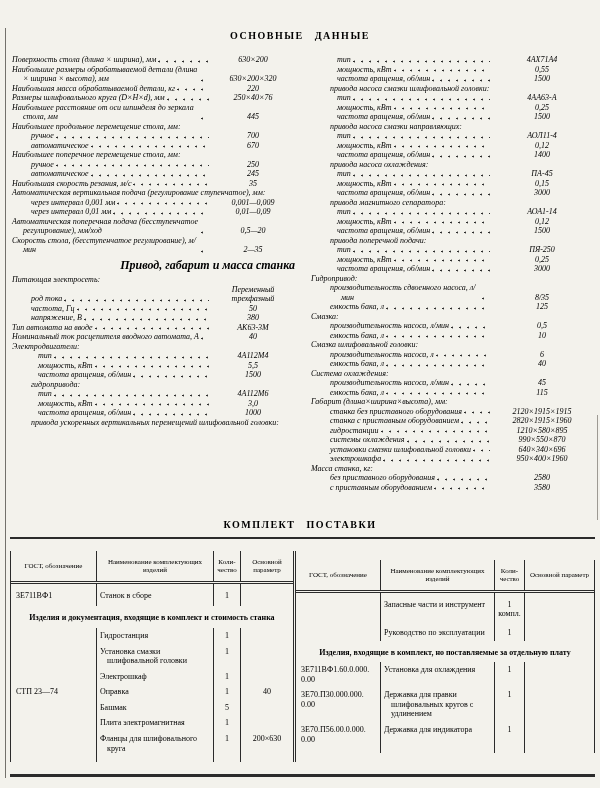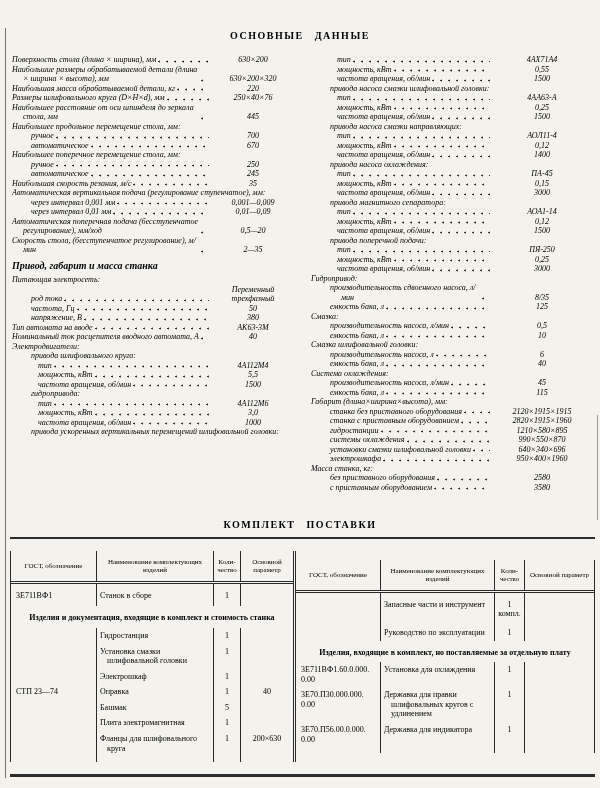--- a/index.html
+++ b/index.html
@@ -17,21 +17,21 @@
   .col-right{flex:1;min-width:0;}
   .spec-row{display:flex;align-items:flex-end;}
   .ind1{padding-left:19px;} .ind2{padding-left:26px;}
   .spec-label{padding-left:11px;text-indent:-11px;min-width:0;}
   .leader{flex:1;min-width:8px;height:9px;margin:0 2px;align-self:flex-end;
           background-image:radial-gradient(circle at 1.2px 5.5px,#2e2e2e 0.8px,transparent 1.2px);
           background-size:8px 9px;background-repeat:repeat-x;}
   .spec-value{flex:none;text-align:center;line-height:9.5px;}
   .col-left .spec-value{width:84px;}
   .col-right .spec-value{width:100px;}
-  .spec-heading{text-align:left;font-weight:bold;font-size:10px;margin:6px 0 5px;}
+  .spec-heading{text-align:right;font-weight:bold;font-size:12px;margin:6px 0 5px;}
   
   .kit-wrap{position:absolute;top:537px;left:10px;width:585px;height:240px;display:flex;align-items:center;
             border-top:2px solid #2b2b2b;border-bottom:3px solid #2b2b2b;box-sizing:border-box;}
   .kit-half{display:flex;flex-direction:column;font-size:8px;line-height:9.6px;box-sizing:border-box;min-width:0;}
   .kit-left{width:286px;flex:none;border-left:1px solid #2b2b2b;border-right:3px double #2b2b2b;}
   .kit-right{flex:1;border-right:1px solid #2b2b2b;}
   .kit-row{display:grid;}
   .kit-left .kit-row{grid-template-columns:86px 117px 27px 1fr;}
   .kit-right .kit-row{grid-template-columns:85px 114px 30px 1fr;}
   .kit-cell{border-right:1px solid #2b2b2b;padding:3px 2px;box-sizing:border-box;min-width:0;}
@@ -162,23 +162,20 @@
           <span class="spec-value">АК63-3М</span>
         </div>
         <div class="spec-row ind0">
           <span class="spec-label">Номинальный ток расцепителя вводного автомата, А</span>
           <span class="leader"></span>
           <span class="spec-value">40</span>
         </div>
         <div class="spec-row ind0">
           <span class="spec-label">Электродвигатели:</span>
         </div>
-        <div class="spec-row ind1">
-          <span class="spec-label">привода шлифовального круга:</span>
-        </div>
         <div class="spec-row ind2">
           <span class="spec-label">тип</span>
           <span class="leader"></span>
           <span class="spec-value">4А112М4</span>
         </div>
         <div class="spec-row ind2">
           <span class="spec-label">мощность, кВт</span>
           <span class="leader"></span>
           <span class="spec-value">5,5</span>
         </div>

